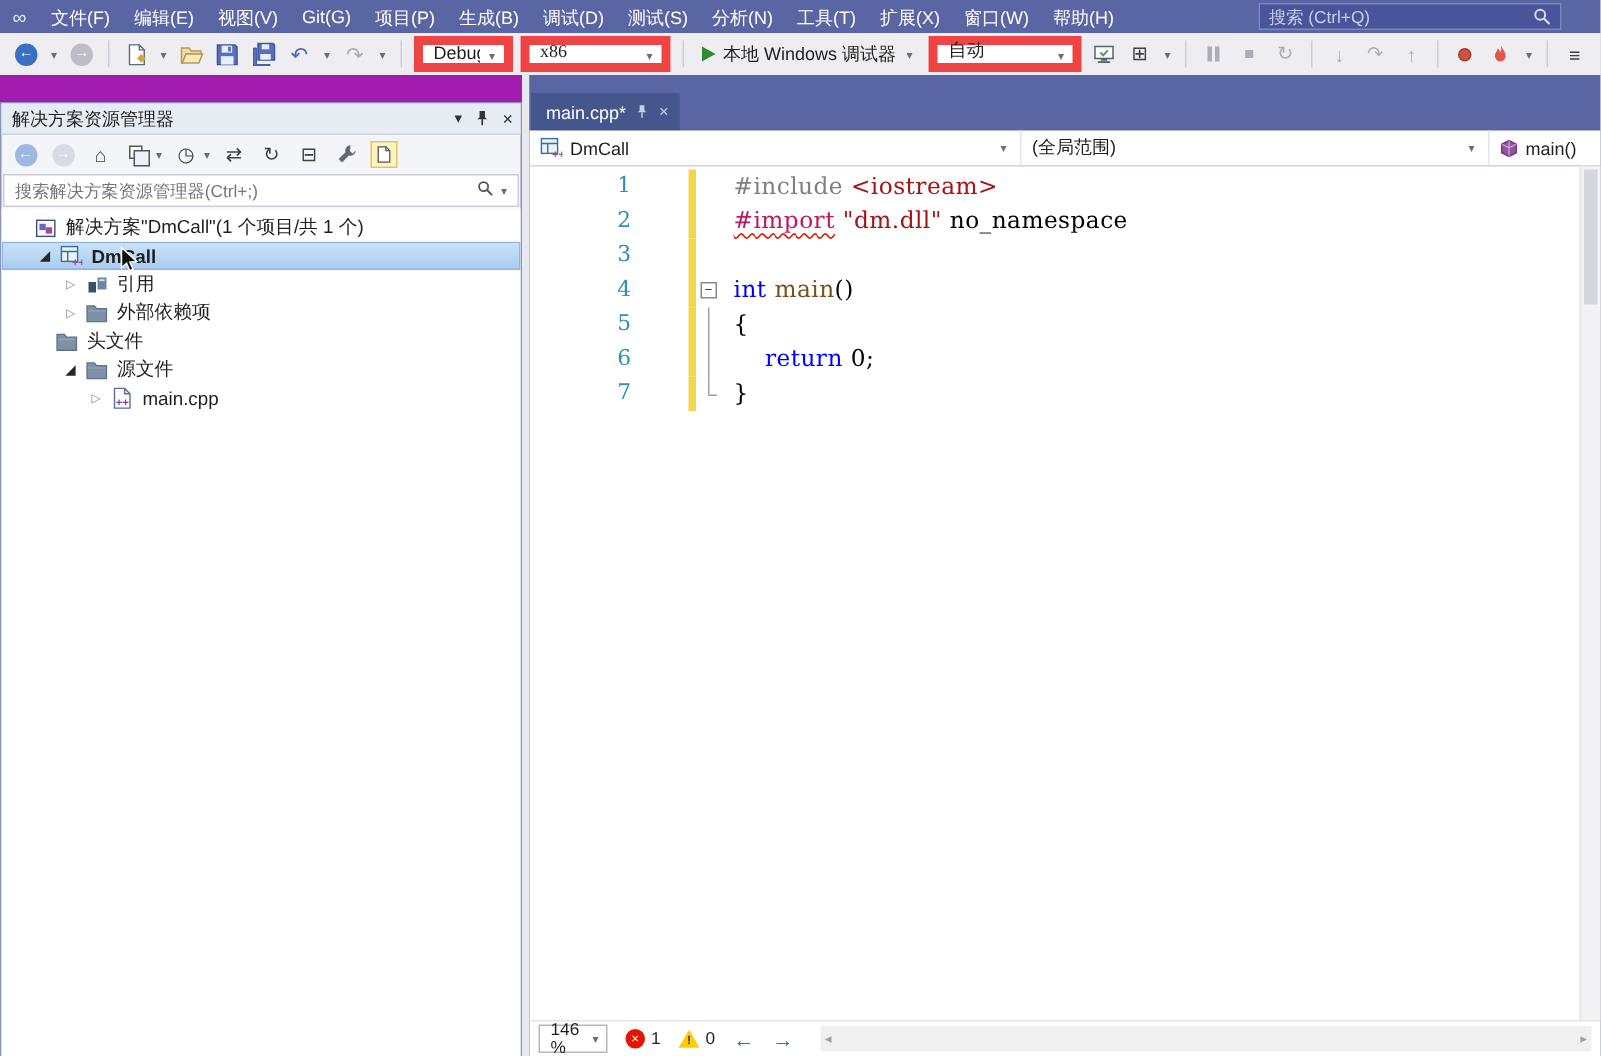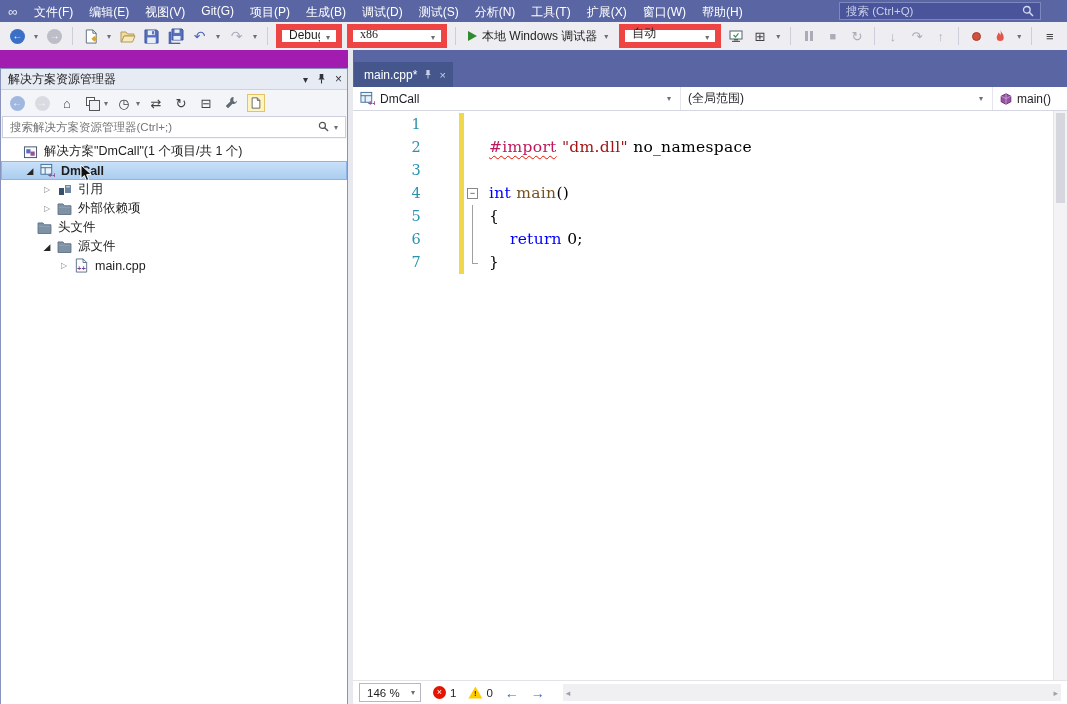--- a/index.html
+++ b/index.html
@@ -89,21 +89,21 @@
 .tok-pp{color:#808080}
 .tok-pp-err{color:#be185d;text-decoration:underline wavy #E51400 1px;text-underline-offset:3px}
 .tok-str{color:#A31515}
 .tok-kw{color:#0000FF}
 .tok-fn{color:#74531F}
 .tok-plain{color:#000}
 .vscroll{width:14px;background:#F3F3F6;border-left:1px solid #E6E6EA;flex:0 0 auto}
 .vthumb{margin:2px;height:90px;background:#D6D7DE}
 
 .ed-status{height:24px;background:#fff;border-top:1px solid #E4E4E8;display:flex;align-items:center;gap:12px;padding:0 6px;font-size:11.5px;color:#1E1E1E;flex:0 0 auto}
-.combo-sm{height:19px;background:#fff;border:1px solid #B6B7C0;display:flex;align-items:center;padding:0 3px 0 7px;gap:5px;width:62px}
+.combo-sm{height:19px;background:#fff;border:1px solid #B6B7C0;display:flex;align-items:center;padding:0 3px 0 7px;gap:5px;width:46px}
 .combo-sm > span:first-child{flex:1}
 .stat-group{display:flex;align-items:center;gap:4px}
 .err-ic{width:13px;height:13px;border-radius:50%;background:#E41400;color:#fff;font-size:9px;display:flex;align-items:center;justify-content:center;line-height:1}
 .warn-ic{width:14px;height:12px;clip-path:polygon(50% 0,100% 100%,0 100%);background:#FFCC00;color:#3E3200;font-size:8px;display:flex;align-items:flex-end;justify-content:center;line-height:1.2;font-weight:bold}
 .nav-arrow{color:#3A66C5;font-size:14px}
 .htrack{flex:1;align-self:stretch;margin:3px 0 3px 6px;background:#F0F0F3;display:flex;align-items:center;justify-content:space-between;color:#9FA0AA;font-size:9px;padding:0 3px}
 
 .cursor{position:absolute;left:80px;top:164px;z-index:50;pointer-events:none}
 </style>
 </head>
@@ -444,20 +444,21 @@
         </div>
       </div>
 
       <div class="code-wrap">
         <div class="code-lines" id="code-lines">
             <div class="cl-row">
               <span class="cl-num">1</span>
               <span class="cl-sp"></span>
               <span class="cl-bar" style="background: rgb(240, 216, 77);"></span>
               <span class="cl-fold"></span>
+              <span class="cl-code"><span class="tok-pp">#include </span><span class="tok-str">&lt;iostream&gt;</span></span>
             </div>
             <div class="cl-row">
               <span class="cl-num">2</span>
               <span class="cl-sp"></span>
               <span class="cl-bar" style="background: rgb(240, 216, 77);"></span>
               <span class="cl-fold"></span>
               <span class="cl-code"><span class="tok-pp-err">#import</span><span class="tok-plain"> </span><span class="tok-str">"dm.dll"</span><span class="tok-plain"> no_namespace</span></span>
             </div>
             <div class="cl-row">
               <span class="cl-num">3</span>

